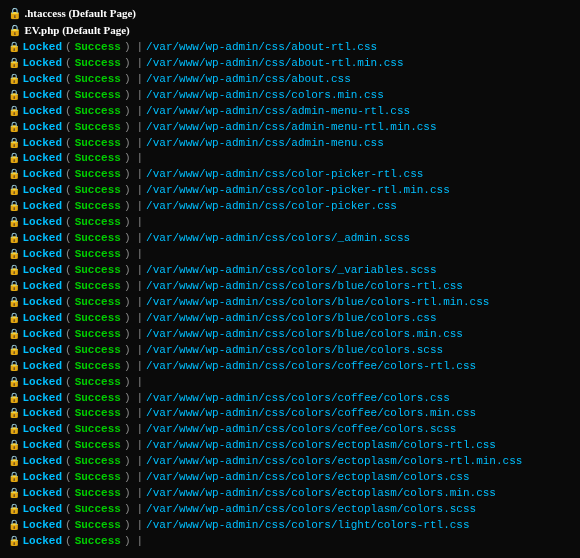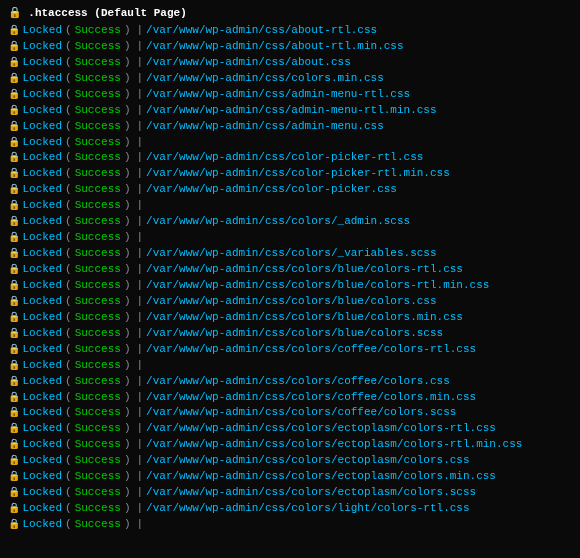--- a/index.html
+++ b/index.html
@@ -11,55 +11,60 @@
       line-height: 1.45;
       padding: 6px 8px;
       width: 580px;
       min-height: 558px;
       overflow-x: hidden;
     }
     .header-line {
       color: #ffffff;
       font-weight: bold;
       margin-bottom: 1px;
+      font-family: Liberation Serif, serif;
     }
     .row {
       display: flex;
       align-items: baseline;
       white-space: nowrap;
     }
     .lock-icon {
       color: #00cc00;
       margin-right: 2px;
       font-size: 10px;
     }
     .status-locked {
       color: #00bfff;
-      font-weight: normal;
+      font-weight: bold;
     }
     .status-success {
       color: #00cc00;
-      font-weight: normal;
+      font-weight: bold;
     }
     .separator {
       color: #888;
       margin: 0 3px;
     }
     .filepath {
       color: #00bfff;
     }
   </style>
 </head>
 <body>
 
 <div>
   <div class="header-line">
     <span>🔒</span>
     <span> .htaccess (Default Page)</span>
   </div>
+  <div class="header-line">
+    <span>🔒</span>
+    <span> EV.php (Default Page)</span>
+  </div>
 
   <div id="rows-container">
       <div class="row">
         <span class="lock-icon">🔒</span>
         <span class="status-locked">Locked</span>
         <span class="separator"> (</span>
         <span class="status-success">Success</span>
         <span class="separator">)</span>
         <span class="separator"> | </span>
         <span class="filepath">/var/www/wp-admin/css/about-rtl.css</span>

